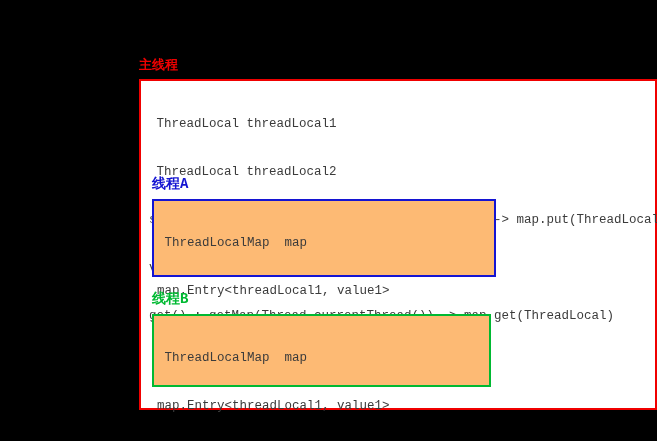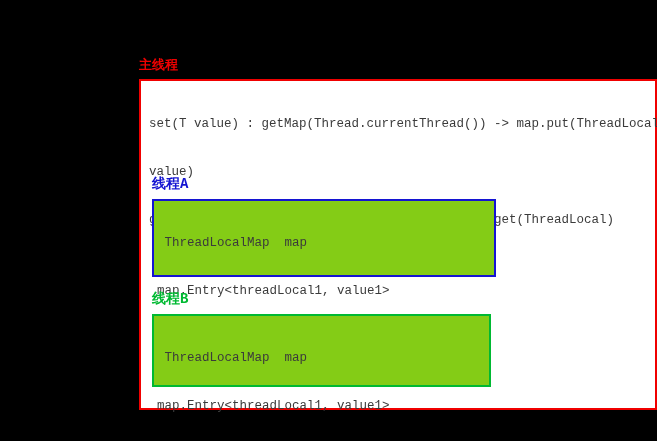--- a/index.html
+++ b/index.html
@@ -55,21 +55,21 @@
     font-weight: bold;
     line-height: 16px;
     white-space: pre;
   }
   .thread-a-label { top: 95px;  color: var(--blue, #1414d2); }
   .thread-b-label { top: 210px; color: var(--green, #00b932); }
   .inner-box {
     position: absolute;
     left: 11px;
     box-sizing: border-box;
-    background: #84cc16;
+    background: #fdba74;
   }
   .thread-a-box {
     top: 118px;
     width: 344px;
     height: 78px;
     border: 2px solid var(--blue, #1414d2);
   }
   .thread-b-box {
     top: 233px;
     width: 339px;
@@ -85,20 +85,22 @@
 </head>
 <body>
 
 <div class="stage">
 
   <div class="main-label">主线程</div>
 
   <div class="main-box">
 
     <div class="code main-code">
+      <div> ThreadLocal threadLocal1</div>
+      <div> ThreadLocal threadLocal2</div>
       <div>set(T value) : getMap(Thread.currentThread()) -&gt; map.put(ThreadLocal ,</div>
       <div>value)</div>
       <div>get() : getMap(Thread.currentThread()) -&gt; map.get(ThreadLocal)</div>
     </div>
 
     <div class="thread-label thread-a-label">线程A</div>
 
     <div class="inner-box thread-a-box">
       <div class="code inner-code">
         <div> ThreadLocalMap  map</div>

